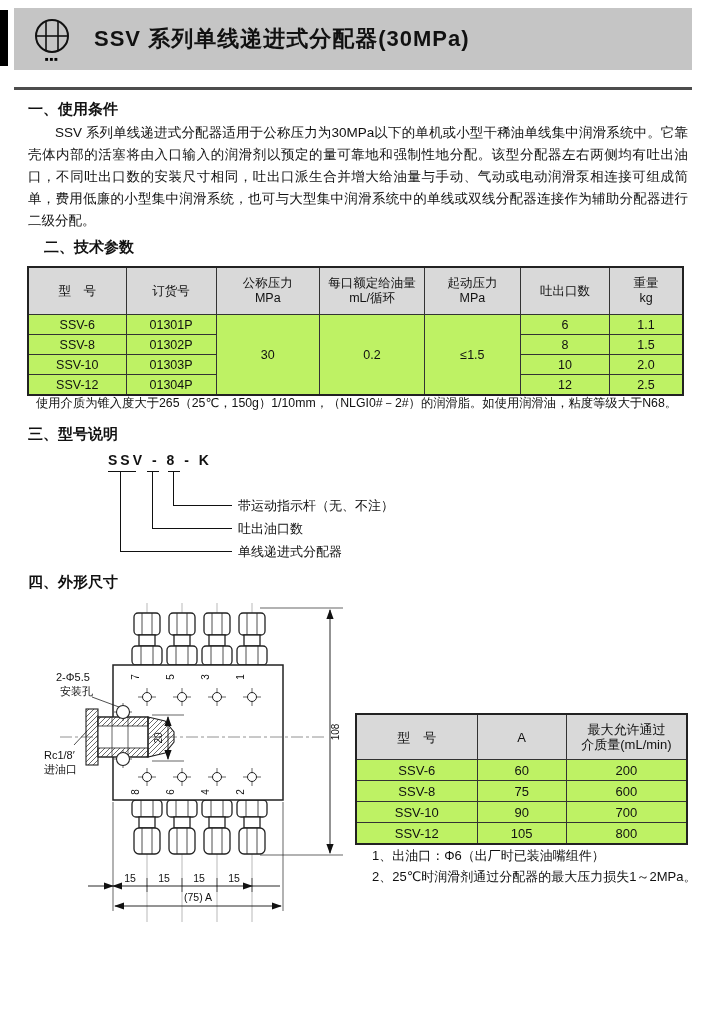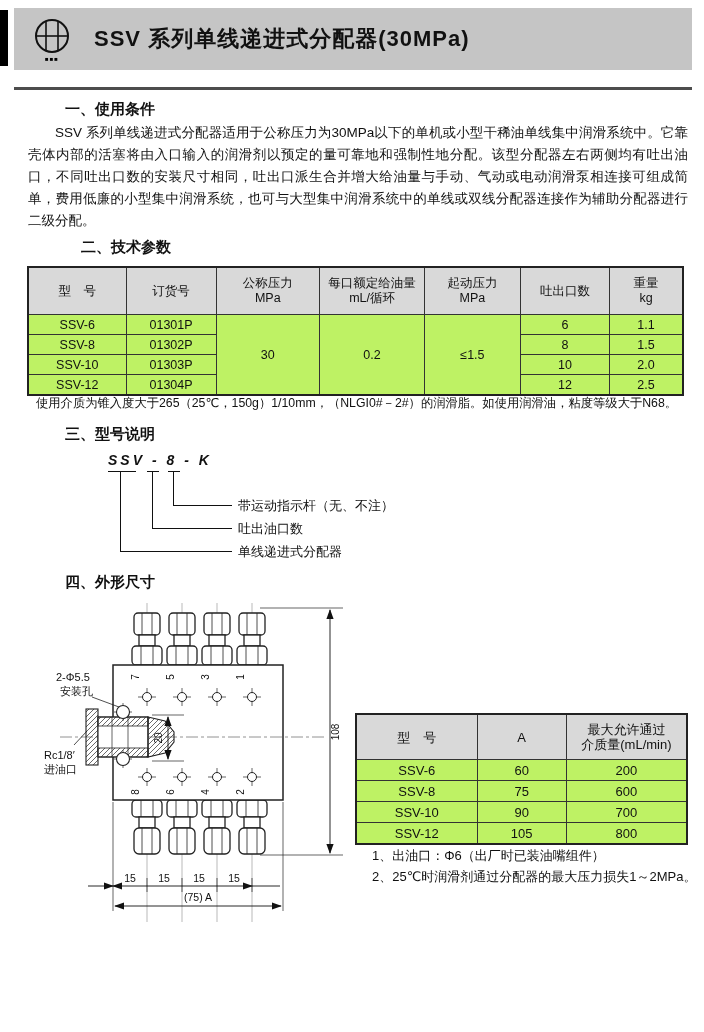--- a/index.html
+++ b/index.html
@@ -7,34 +7,34 @@
         font-family:"Liberation Sans","DejaVu Sans",sans-serif;color:#111;overflow:hidden;}
   .abs{position:absolute;}
   
   .hdr-tab{left:0;top:10px;width:8px;height:56px;background:#000;}
   .hdr-bar{left:14px;top:8px;width:678px;height:62px;background:#c5c5c5;display:flex;align-items:center;}
   .logo-wrap{margin-left:18px;width:40px;display:flex;flex-direction:column;align-items:center;}
   .logo-cap{font-size:6px;letter-spacing:1px;color:#000;margin-top:1px;}
   .hdr-title{margin-left:22px;font-size:22px;font-weight:bold;letter-spacing:1px;}
   .rule{left:14px;top:87px;width:678px;height:3px;background:#4d4d4d;}
   
-  .sec-h{font-size:15px;font-weight:bold;margin-left:37px;}
+  .sec-h{font-size:15px;font-weight:bold;}
   .para{left:28px;top:122px;width:660px;font-size:13.5px;line-height:22px;text-align:justify;text-indent:2em;}
   
   table{border-collapse:collapse;border:2px solid #222;}
   th,td{border:1px solid #333;text-align:center;padding:0;font-weight:normal;}
   th{background:#d9d9d9;font-size:12.5px;line-height:15px;}
   td{background:#bef264;font-size:12.5px;}
   .t1 td{height:19px;}
   .t1 th{height:46px;}
   .t2 th{height:44px;font-size:13px;}
   .t2 td{height:20px;font-size:13px;}
   .note1{left:36px;top:395px;width:660px;font-size:12.3px;}
   
-  .code{font-size:14px;font-weight:bold;letter-spacing:3px;font-style:italic;}
+  .code{font-size:14px;font-weight:bold;letter-spacing:3px;}
   .vline{border-left:1px solid #111;width:0;}
   .hline{border-top:1px solid #111;height:0;}
   .tick{height:1px;background:#111;}
   .mlabel{font-size:13px;}
   .notes{font-size:13px;line-height:21px;}
   .pageno{font-size:13px;letter-spacing:1px;}
   .botbar{left:95px;top:1029px;width:609px;height:3px;background:#000;}
   svg text{font-family:"Liberation Sans","DejaVu Sans",sans-serif;fill:#111;}
 </style>
 </head>

